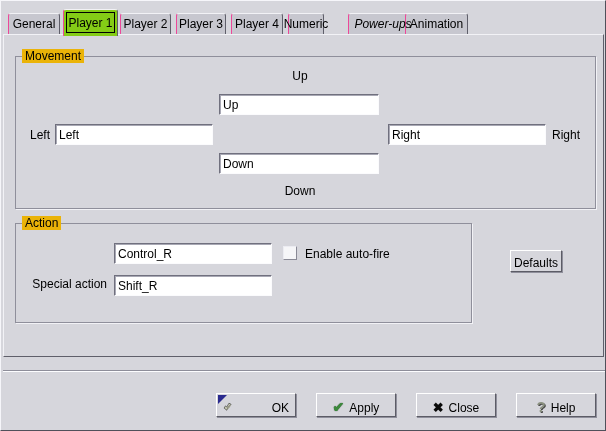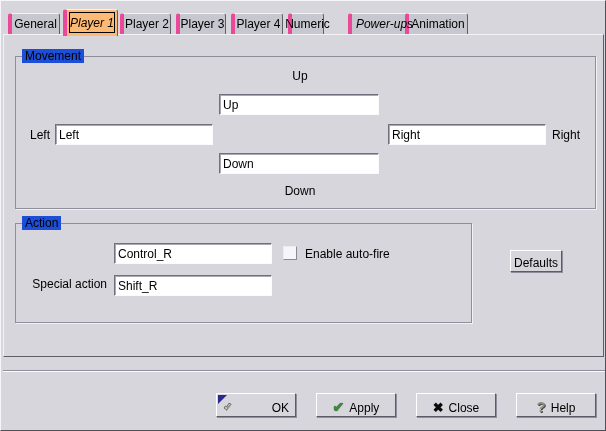--- a/index.html
+++ b/index.html
@@ -5,42 +5,42 @@
   html,body{margin:0;padding:0;background:#b0b0b6;}
   *{box-sizing:border-box;font-family:"Liberation Sans",sans-serif;}
   .window{
     position:relative;width:606px;height:431px;background:#d6d6dc;overflow:hidden;
     border-top:1px solid #f6f6fa;border-left:1px solid #f6f6fa;
     border-right:1px solid #50505a;border-bottom:1px solid #50505a;
   }
   
   .tab{
     position:absolute;background:#c7c7cf;
-    border-top:1px solid #f2f2f6;border-left:4px solid #ec4899;border-right:1px solid #5f5f6a;
+    border-top:1px solid #f2f2f6;border-left:1px solid #ec4899;border-right:1px solid #5f5f6a;
     border-radius:3px 3px 0 0;
     display:flex;align-items:center;justify-content:center;
     font-size:12px;color:#000;cursor:default;
   }
-  .tab.active{background:#fdba74;z-index:3;font-style:italic;}
+  .tab.active{background:#84cc16;z-index:3;}
   .tab .focus-rect{position:absolute;left:2px;right:2px;top:2px;bottom:3px;border:1px solid #000;}
   .tab span{position:relative;z-index:1;white-space:nowrap;}
   
   .page{
     position:absolute;left:2px;top:33px;width:601px;height:323px;background:#d6d6dc;
     border-top:1px solid #f2f2f6;border-left:1px solid #f2f2f6;
     border-right:1px solid #5f5f6a;border-bottom:1px solid #5f5f6a;
     z-index:1;
   }
   
   .frame{
     position:absolute;border:1px solid #8f8f9b;
     box-shadow:1px 1px 0 #f2f2f6;
   }
   .frame-label{
-    position:absolute;top:-8px;left:6px;background:#1d4ed8;padding:0 3px;
+    position:absolute;top:-8px;left:6px;background:#eab308;padding:0 3px;
     font-size:12px;color:#000;line-height:14px;
   }
   .lbl{position:absolute;font-size:12px;color:#000;line-height:14px;white-space:nowrap;}
   .entry{
     position:absolute;height:21px;background:#fff;color:#000;font-size:12px;
     border:1px solid;border-color:#70707e #fbfbfd #fbfbfd #70707e;
     box-shadow:inset 1px 1px 0 #a8a8b4;
     padding:0 3px;outline:none;
   }
   

